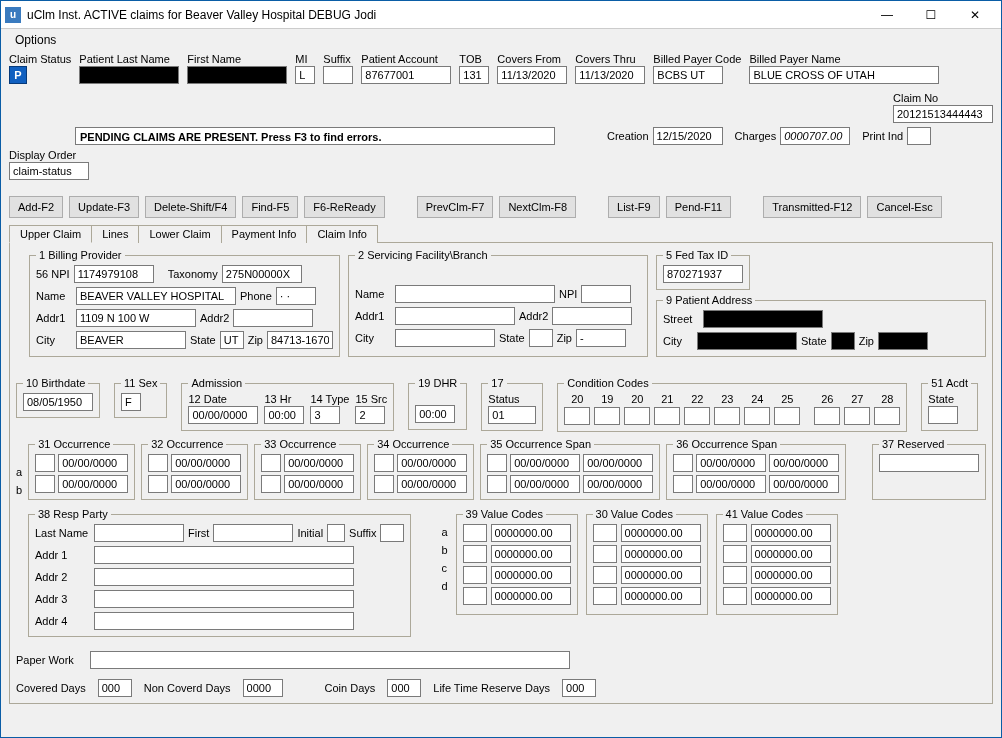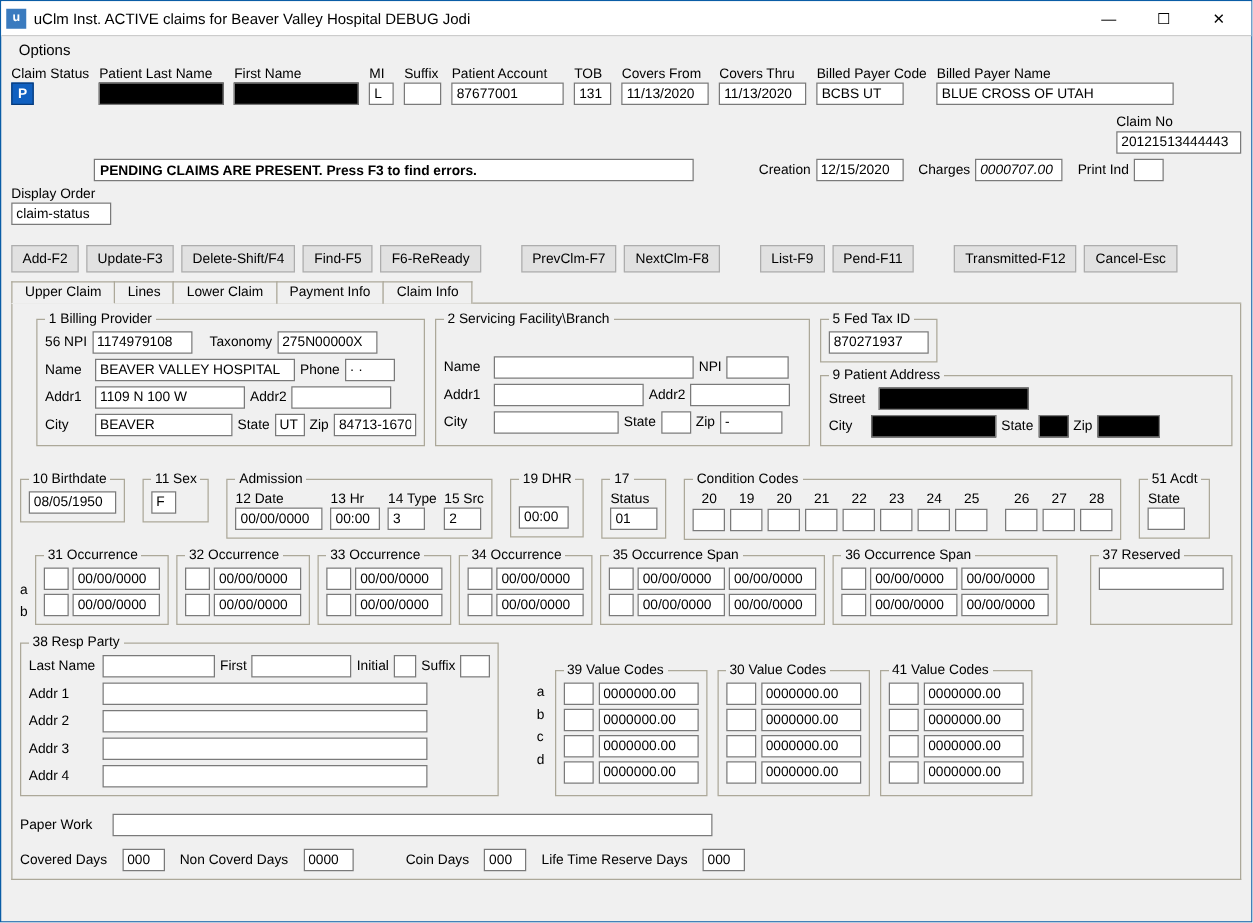--- a/index.html
+++ b/index.html
@@ -333,21 +333,21 @@
         </fieldset>
         <fieldset class="grp">
           <legend>19 DHR</legend>
           <div style="height:12px"></div>
           <input class="txt" style="width: 40px;" value="00:00">
         </fieldset>
         <fieldset class="grp">
           <legend>17</legend>
           <div class="field">
               <label>Status</label>
-            <input class="txt" style="width: 38px;" value="01">
+            <input class="txt" style="width: 48px;" value="01">
             </div>
         </fieldset>
         <fieldset class="grp">
           <legend>Condition Codes</legend>
           <div class="cond-grid" id="cond-grid">
               <div class="col">
                 <span>20</span>
                 <input class="txt" style="">
               </div>
               <div class="col">
@@ -476,21 +476,21 @@
               <input class="txt" style="width: 70px;" value="00/00/0000">
               <input class="txt" style="width: 70px;" value="00/00/0000">
             </div>
         </fieldset>
         <fieldset class="grp" style="margin-left:auto">
           <legend>37 Reserved</legend>
           <input class="txt" style="width: 100px;">
         </fieldset>
       </div>
 
-      <div class="hstack" style="margin-top:8px; gap:30px; align-items:flex-end;">
+      <div class="hstack" style="margin-top:8px; gap:30px; align-items:flex-start;margin-left:12px;">
         <fieldset class="grp" style="width:370px">
           <legend>38 Resp Party</legend>
           <div class="lblfield" style="margin-bottom:4px">
             <span style="width:55px">Last Name</span>
             <input class="txt" style="width: 90px;">
             <span>First</span>
             <input class="txt" style="width: 80px;">
             <span>Initial</span>
             <input class="txt" style="width: 18px;">
             <span>Suffix</span>

